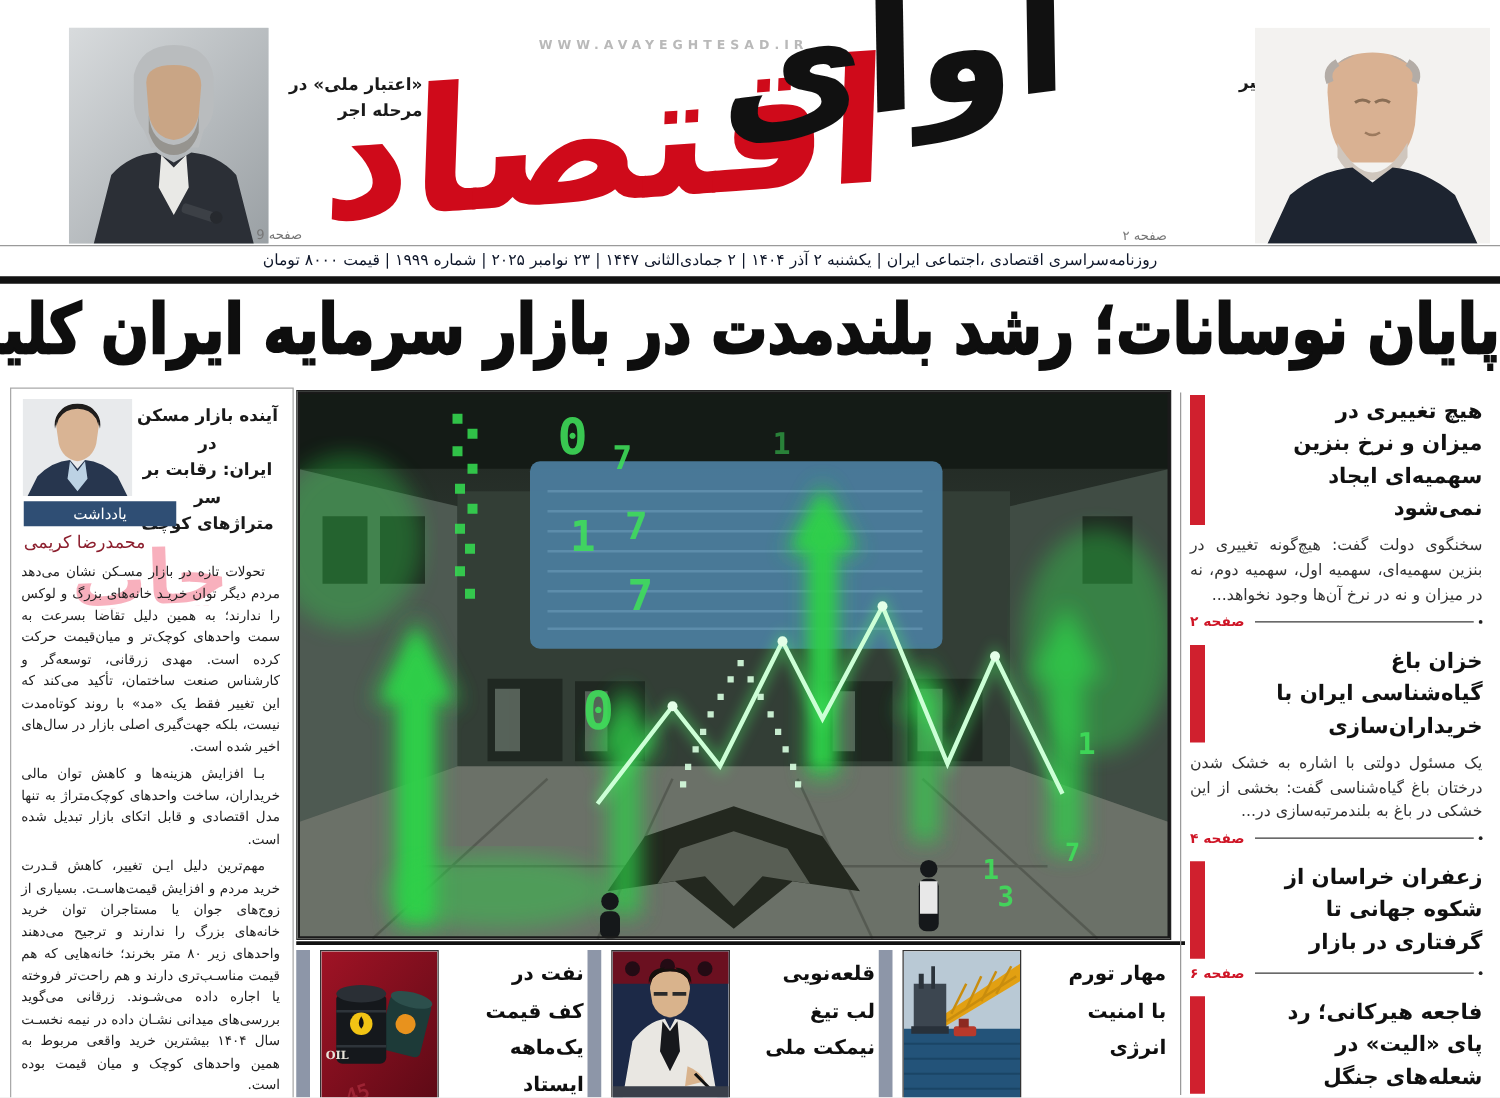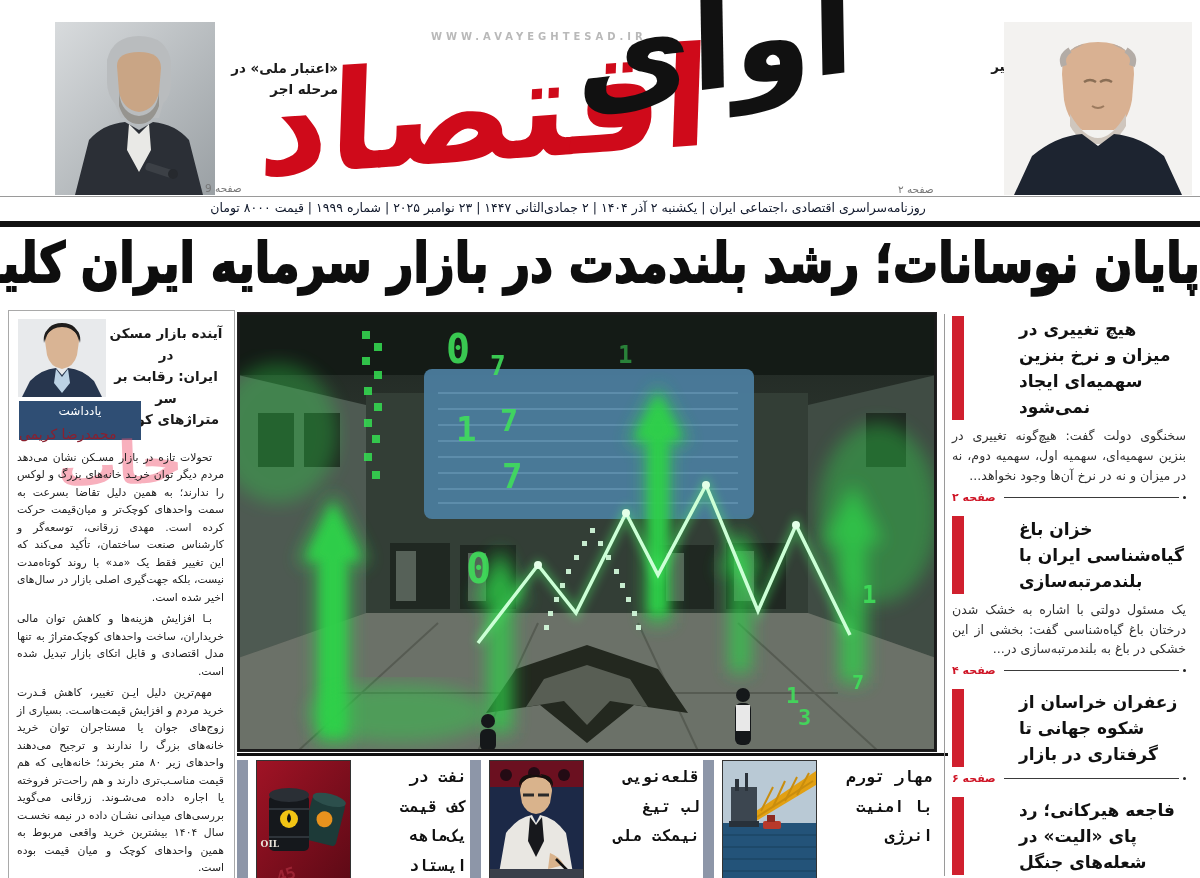--- a/index.html
+++ b/index.html
@@ -20,49 +20,49 @@
   .dateline{top:200px;left:0;width:1136px;text-align:center;font-size:12.5px;font-weight:normal;
             color:#0f172a;direction:rtl;white-space:nowrap;}
   .hrule-thick{left:0;top:221px;width:1200px;height:6px;background:#121212;}
   .main-headline{top:231px;left:0;width:1200px;text-align:center;font-size:45px;font-weight:bold;
             color:#0e0e0e;direction:rtl;white-space:nowrap;-webkit-text-stroke:1.6px #0e0e0e;
             transform:scaleY(1.22);transform-origin:top center;letter-spacing:-1px;}
   
   .note-col{left:8px;top:310px;width:225px;height:580px;border:1px solid #a9a9a9;background:#fff;overflow:hidden;}
   .note-title{left:98px;top:12px;width:118px;font-size:13.5px;font-weight:bold;direction:rtl;
             text-align:center;white-space:pre-line;line-height:1.6;color:#1a1a1a;}
-  .note-kicker{left:10px;top:90px;width:122px;height:39px;background:#2f4e74;color:#fff;
+  .note-kicker{left:10px;top:90px;width:122px;height:20px;background:#2f4e74;color:#fff;
             font-size:12px;text-align:center;line-height:21px;direction:rtl;}
   .note-author{left:10px;top:115px;font-size:14px;font-weight:normal;color:#8c1f2e;direction:rtl;}
   .note-watermark{left:-6px;top:118px;width:180px;height:58px;color:#f0526f;opacity:.45;
             font-size:60px;font-weight:bold;transform:rotate(-2deg);overflow:hidden;direction:rtl;}
   .note-body{left:8px;top:138px;width:207px;direction:rtl;text-align:justify;color:#222;
             font-size:10.8px;line-height:1.62;}
   .note-body p{margin:0 0 4px 0;text-indent:12px;}
   
   .center-img{left:237px;top:312px;width:698px;height:438px;border:1px solid #222;overflow:hidden;}
   .center-bottom-rule{left:237px;top:753px;width:711px;height:3px;background:#111;}
   .v-divider{left:944px;top:314px;width:1px;height:562px;background:#9a9a9a;}
   
   .right-col{left:952px;top:316px;width:234px;}
   .rc-item{position:relative;margin-bottom:12px;}
   .rc-head{display:flex;direction:ltr;align-items:stretch;}
   .rc-bar{width:12px;background:#d0202e;margin-right:7px;flex:none;}
-  .rc-title{font-size:17px;font-weight:bold;color:#111;direction:rtl;text-align:left;
+  .rc-title{font-size:17px;font-weight:bold;color:#111;direction:rtl;text-align:right;
             line-height:26px;flex:1;margin-left:48px;}
   .rc-body{margin-top:6px;font-size:12.6px;color:#333;direction:rtl;text-align:justify;line-height:1.58;}
   .rc-pagerow{display:flex;align-items:center;margin-top:5px;direction:ltr;}
   .rc-page{font-size:11px;font-weight:bold;color:#cf1627;white-space:nowrap;direction:rtl;}
   .rc-line{flex:1;border-top:1.4px solid #3a3a3a;margin:0 4px 0 8px;}
   .rc-dot{width:3px;height:3px;background:#222;border-radius:50%;flex:none;}
   
   .bottom-row{left:237px;top:760px;width:700px;height:118px;display:flex;direction:rtl;}
   .b-card{display:flex;direction:rtl;width:233px;flex:none;align-items:stretch;}
   .b-title{width:112px;flex:none;font-size:16px;font-weight:bold;color:#0f0f0f;direction:rtl;
-            text-align:right;white-space:pre-line;line-height:1.85;padding:4px 4px 0 4px;font-family:Liberation Mono, monospace;}
+            text-align:right;white-space:pre-line;line-height:1.85;padding:4px 4px 0 4px;}
   .b-photo{width:93px;height:118px;flex:none;border:1px solid #333;overflow:hidden;}
   .b-bar{width:11px;height:118px;background:#8d96a8;flex:none;margin-right:8px;}
   svg{display:block;}
 </style>
 </head>
 <body>
 
 <div class="page">
 
   <div class="abs site-url">WWW.AVAYEGHTESAD.IR</div>
@@ -295,21 +295,21 @@
       <div class="rc-pagerow">
         <span class="rc-page">صفحه ۲</span>
         <span class="rc-line"></span>
         <span class="rc-dot"></span>
       </div>
     </div>
 
     <div class="rc-item">
       <div class="rc-head">
         <div class="rc-bar"></div>
-        <div class="rc-title">خزان باغ گیاه‌شناسی ایران با بلندمرتبه‌سازی</div>
+        <div class="rc-title">خزان باغ گیاه‌شناسی ایران با خریداران‌سازی</div>
       </div>
       <div class="rc-body">یک مسئول دولتی با اشاره به خشک شدن درختان باغ گیاه‌شناسی گفت: بخشی از این خشکی در باغ به بلندمرتبه‌سازی در...</div>
       <div class="rc-pagerow">
         <span class="rc-page">صفحه ۴</span>
         <span class="rc-line"></span>
         <span class="rc-dot"></span>
       </div>
     </div>
 
     <div class="rc-item">

